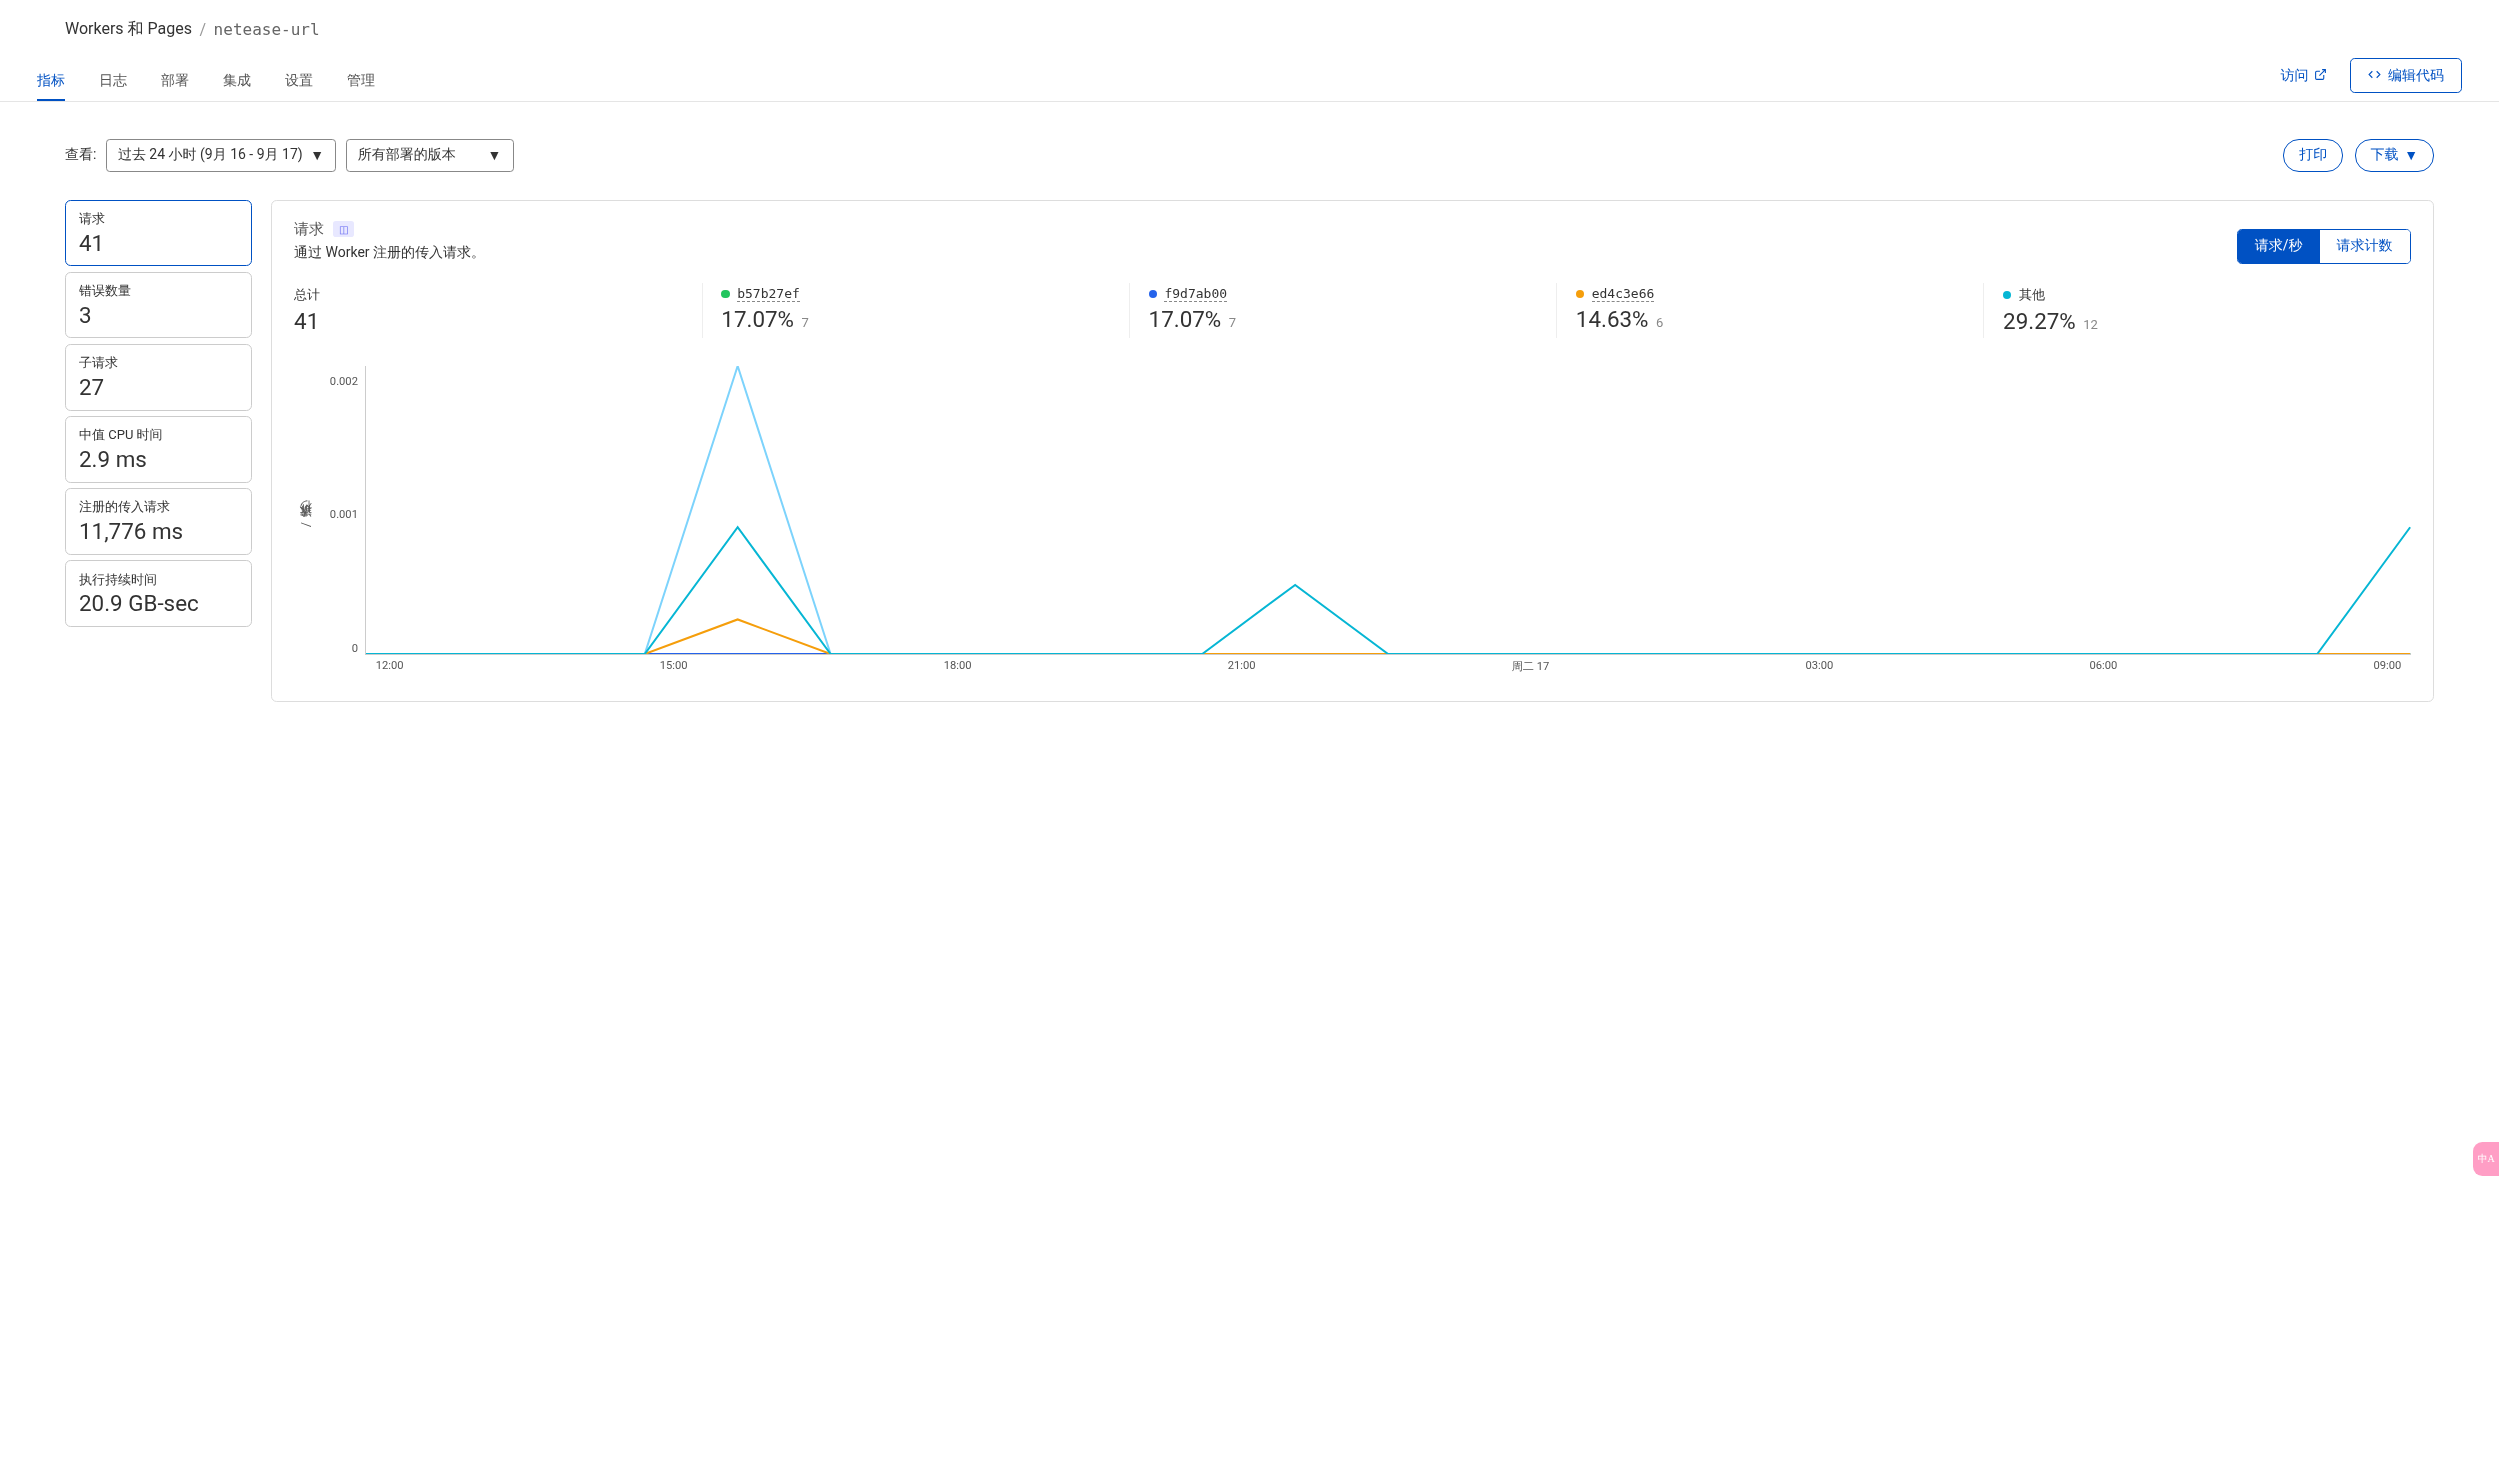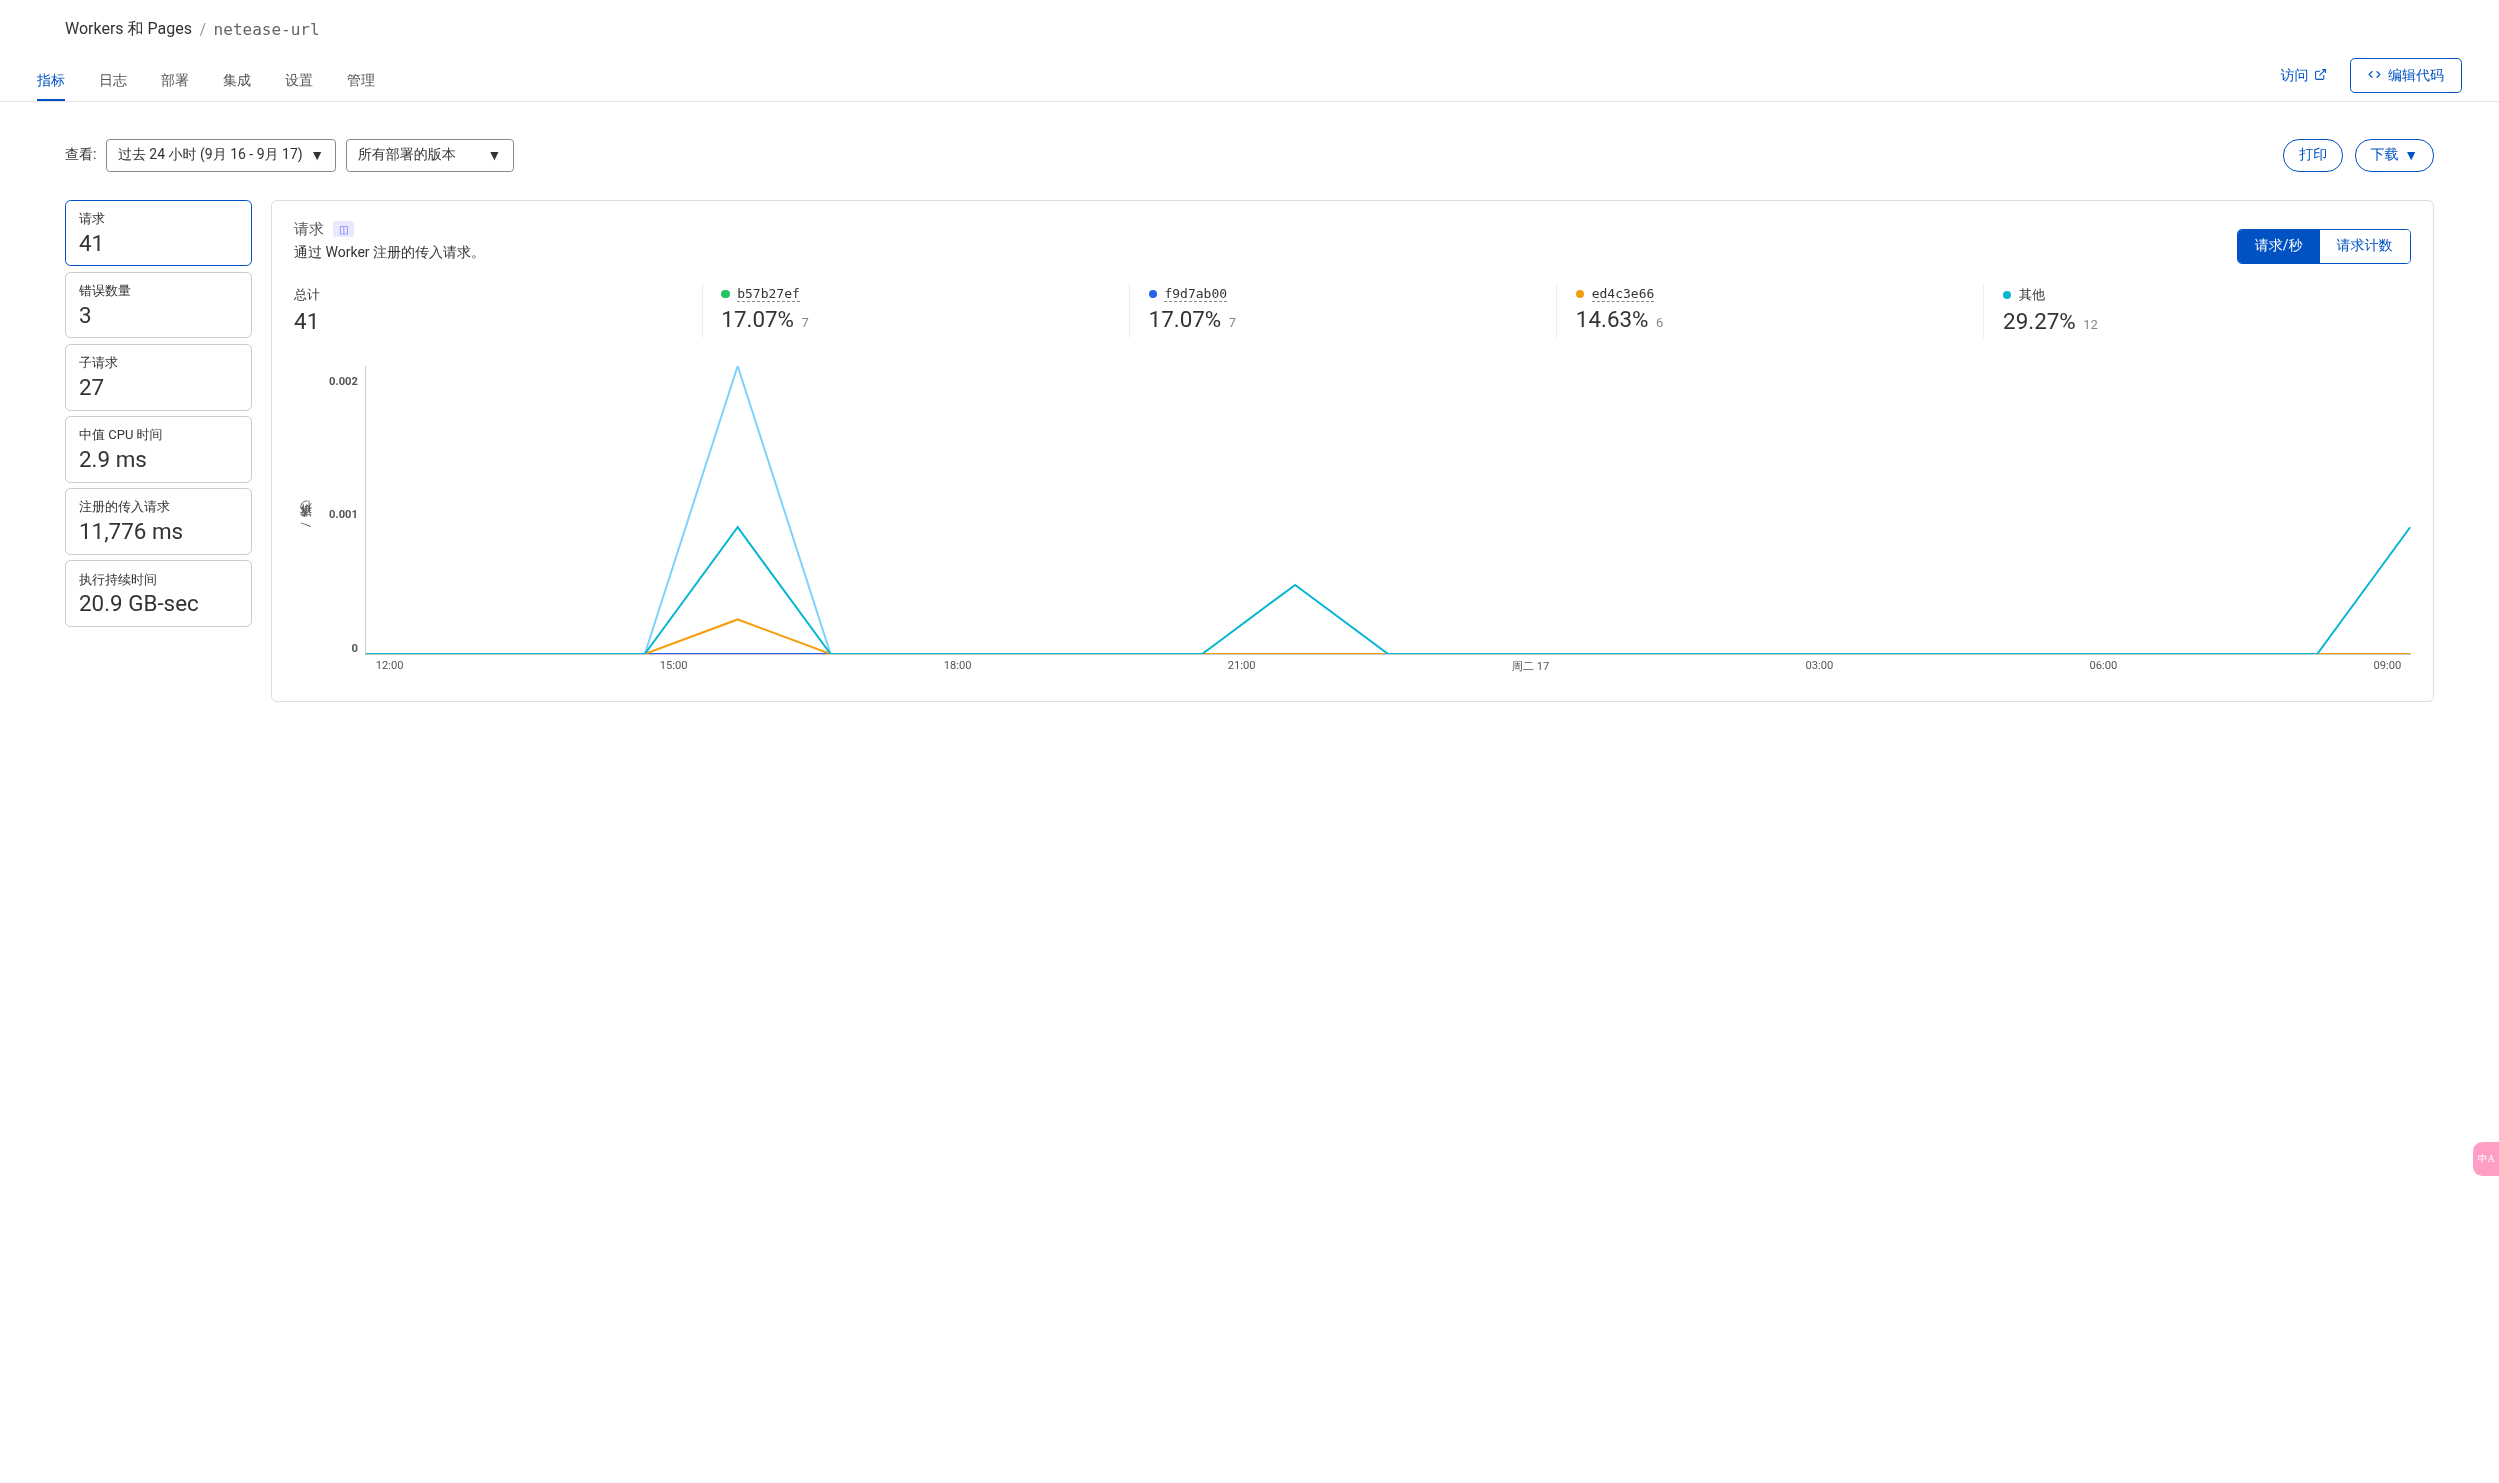--- a/index.html
+++ b/index.html
@@ -230,21 +230,20 @@
     }
     .y-ticks {
       display: flex;
       flex-direction: column;
       justify-content: space-between;
       padding: 9.3px 7.5px 28px 3.7px;
       font-size: 11.2px;
       color: #555;
       text-align: right;
       width: 47px;
-      font-weight: bold;
     }
     .plot-area {
       flex: 1;
       position: relative;
       border-left: 0.9px solid #ccc;
       border-bottom: 0.9px solid #ccc;
       margin-bottom: 28px;
     }
     .x-ticks {
       position: absolute;

